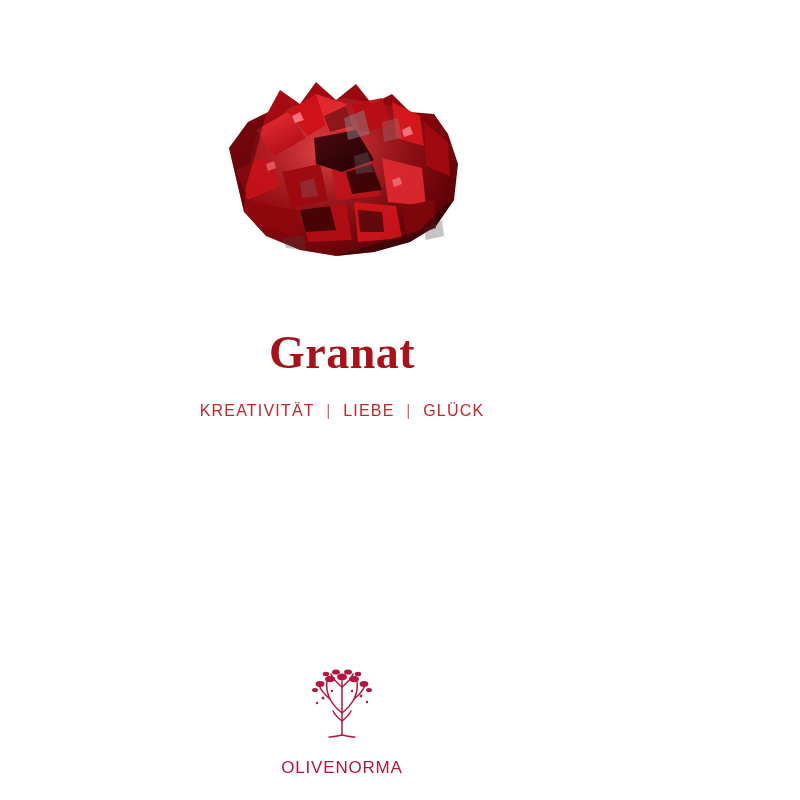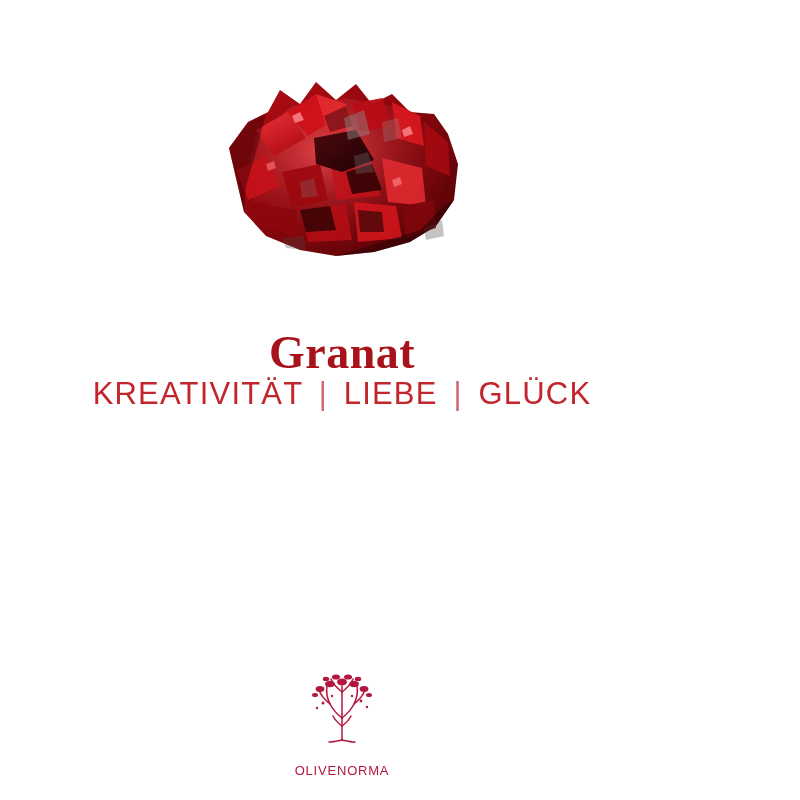--- a/index.html
+++ b/index.html
@@ -53,22 +53,23 @@
     font-family: "Liberation Serif", serif;
     font-size: 46px;
     font-weight: 700;
     color: #a8121a;
     letter-spacing: 0.5px;
     line-height: 1;
     margin: 0;
     text-align: center;
   }
   .keywords {
+    margin-top: 26px;
     font-family: "Liberation Sans", sans-serif;
-    font-size: 31px;
+    font-size: 16px;
     letter-spacing: 1.2px;
     color: #c2262c;
     text-align: center;
     white-space: nowrap;
   }
   .keywords .sep {
     color: #d06a6c;
     padding: 0 6px;
   }
   .desc {
@@ -92,21 +93,21 @@
     align-items: center;
   }
   .logo-svg {
     display: block;
     width: 86px;
     height: 76px;
   }
   .logo-text {
     margin-top: 17px;
     font-family: "Liberation Sans", sans-serif;
-    font-size: 13px;
+    font-size: 17px;
     letter-spacing: 0.8px;
     color: #b3173f;
     text-align: center;
   }
 </style>
 </head>
 <body>
 
 <div class="card">
 

